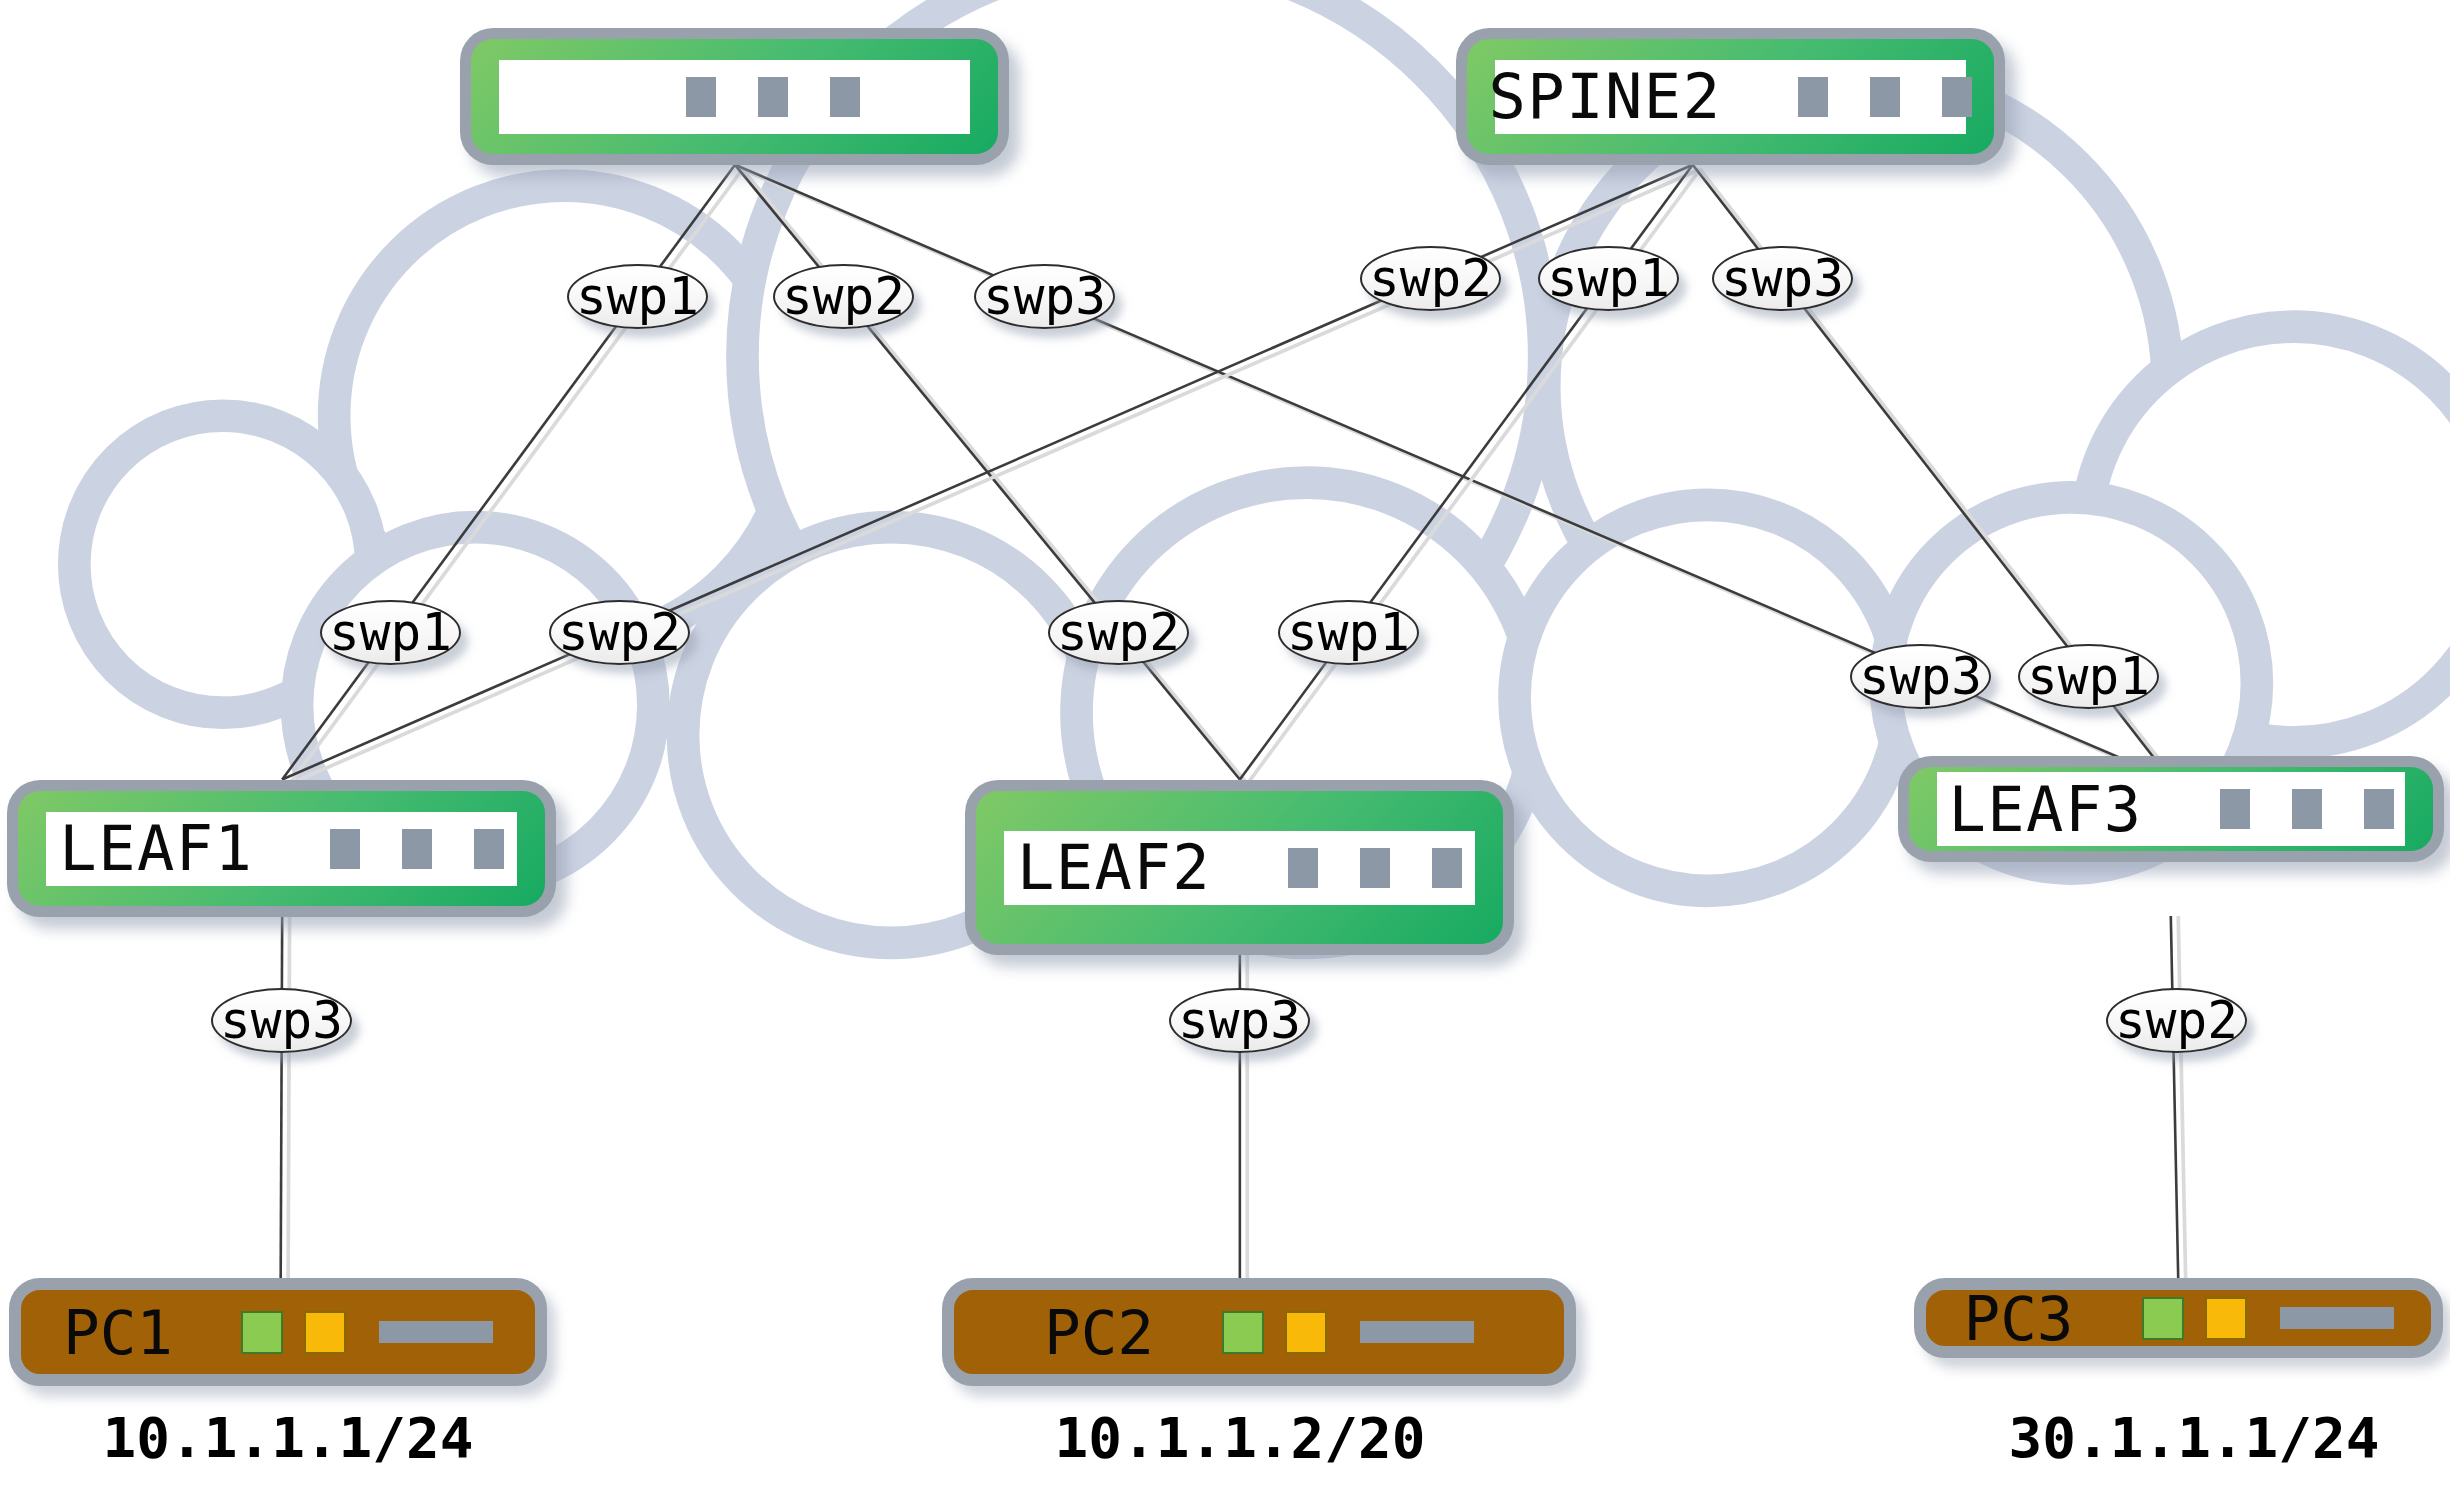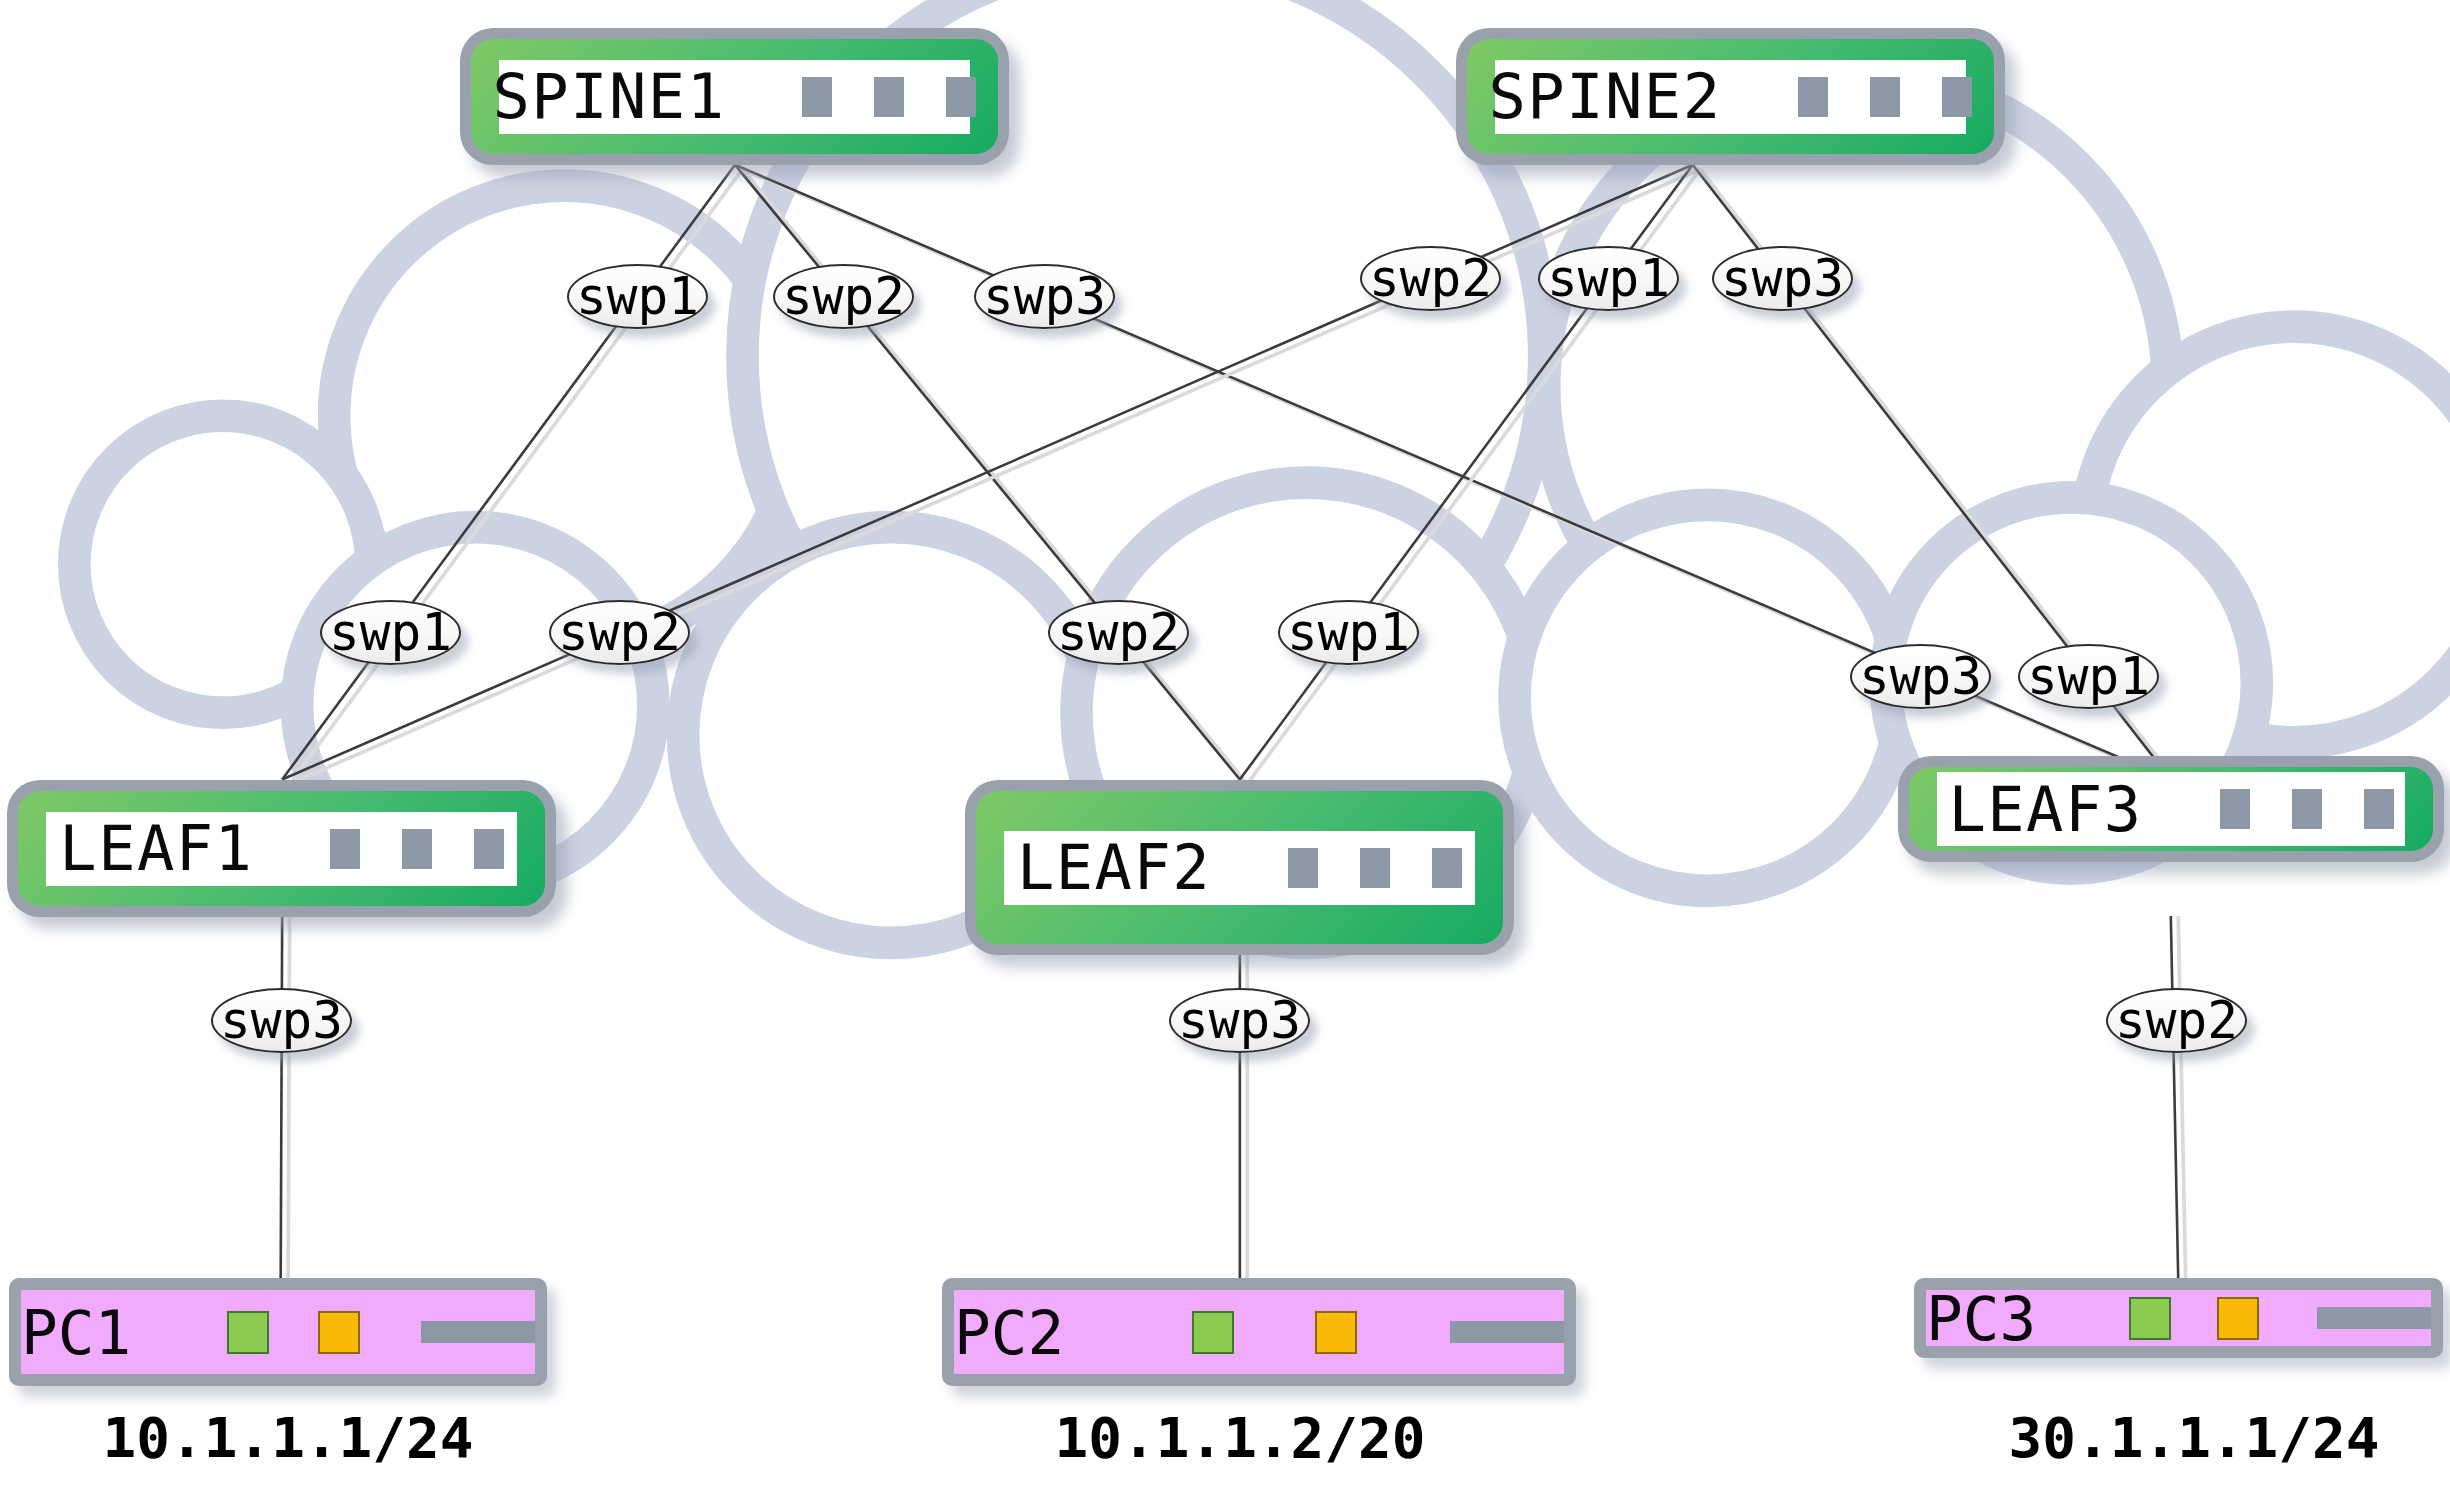--- a/index.html
+++ b/index.html
@@ -40,23 +40,23 @@
   .port{
     position:absolute;width:141px;height:65px;box-sizing:border-box;
     border:2.2px solid #2d2d2d;border-radius:50%;
     background:linear-gradient(180deg,#ffffff 0%,#f7f7f7 55%,#ebebeb 100%);
     display:flex;align-items:center;justify-content:center;
     font-size:51px;color:#000;z-index:5;
     box-shadow:7.4px 9px 9px rgba(150,160,178,.5);
   }
 
   .pc{
-    position:absolute;box-sizing:border-box;background:#f0abfc;
-    border:12px solid var(--frame_gray);border-radius:10px;z-index:4;
-    display:flex;align-items:center;justify-content:space-between;
+    position:absolute;box-sizing:border-box;background:#a16207;
+    border:12px solid var(--frame_gray);border-radius:31px;z-index:4;
+    display:flex;align-items:center;justify-content:center;
     box-shadow:9px 10.4px 12px rgba(150,160,178,.45);
   }
   .pc-label{font-size:61px;color:#0a0a0a;margin-right:68px;}
   .pc-led{width:42px;height:43px;box-sizing:border-box;}
   .pc-led-green{background:var(--led_green);border:2.2px solid #3f7a28;margin-right:21px;}
   .pc-led-orange{background:var(--led_orange);border:2.2px solid #8a6a00;}
   .pc-bar{width:114px;height:22px;background:var(--dot_gray);margin-left:33px;}
 
   .ip{position:absolute;width:520px;text-align:center;font-size:56px;color:#000;z-index:4;font-weight:bold;}
 </style>
@@ -111,21 +111,20 @@
   </g>
   <g>
     <line class="lnk-shadow" x1="2934" y1="1234" x2="2944" y2="1722"></line>
     <line class="lnk-main" x1="2924" y1="1234" x2="2934" y2="1722"></line>
   </g>
 </svg>
 
 <div class="switch" style="left:460px;top:28px;width:549px;height:137px">
   <div class="switch-green">
     <div class="switch-face">
-      <span class="switch-label">SPINE1</span>
       <span class="dots">
           <i></i>
           <i></i>
           <i></i>
         </span>
     </div>
   </div>
 </div>
 <div class="switch" style="left:1456px;top:28px;width:549px;height:137px">
   <div class="switch-green">

